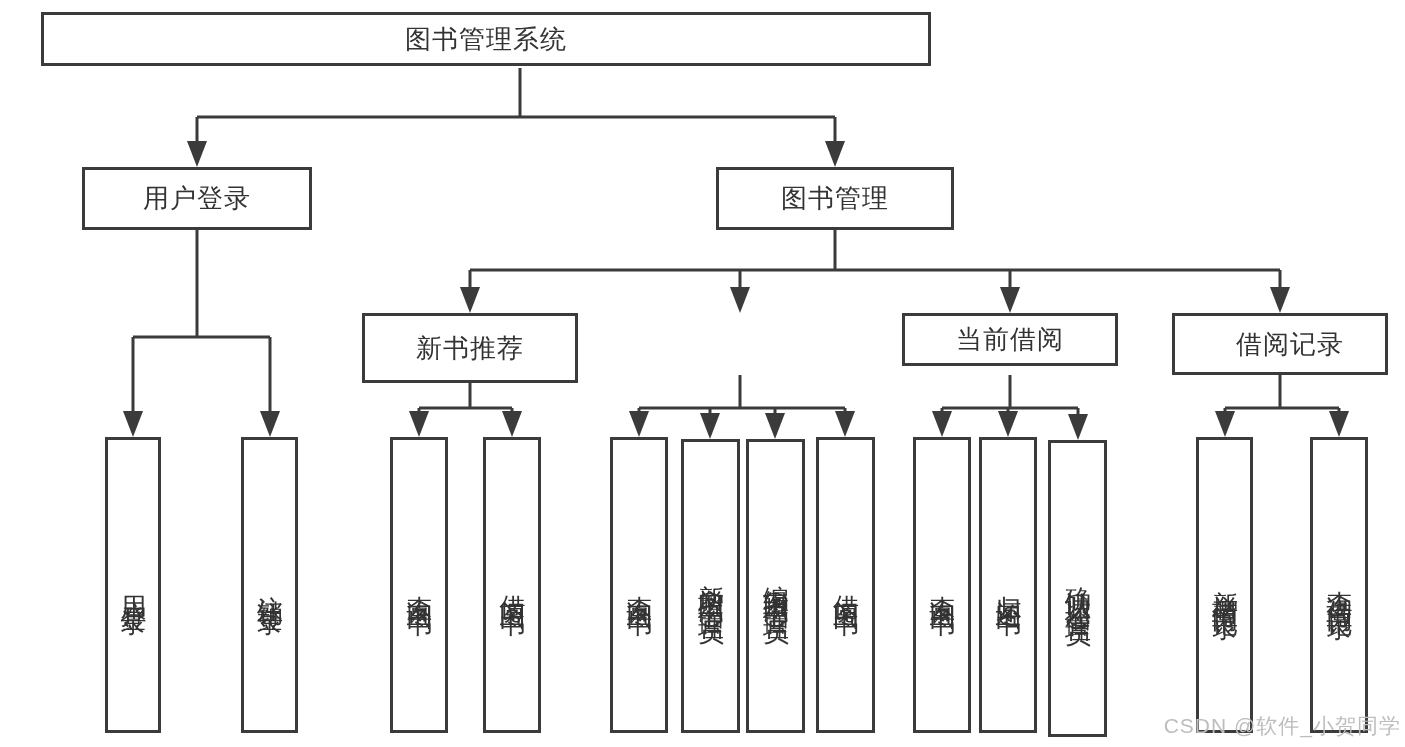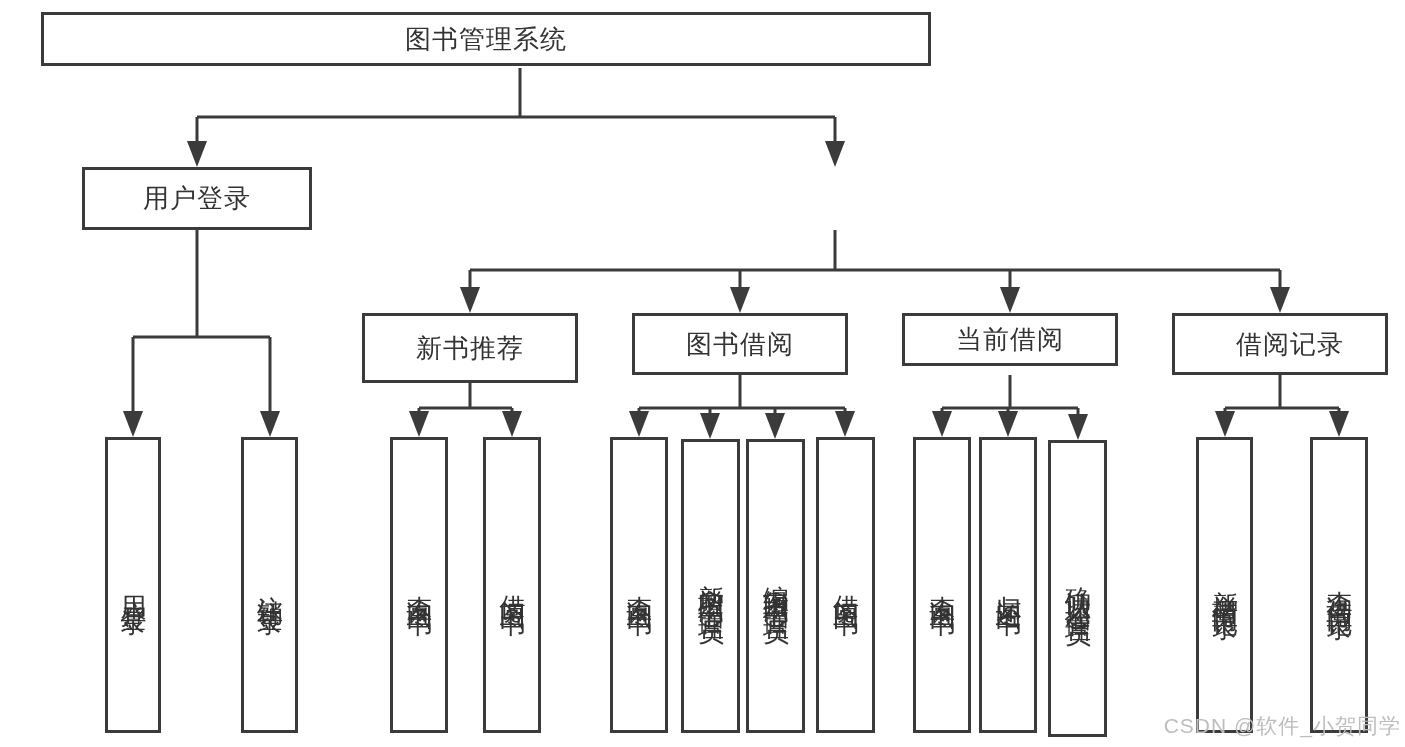--- a/index.html
+++ b/index.html
@@ -90,26 +90,26 @@
     <polygon points="1329,411 1349,411 1339,437"></polygon>
   </svg>
 
   <div class="node h" style="left:17px;top:12px;width:890px;height:54px;margin-left:24px;">
     <span>图书管理系统</span>
   </div>
 
   <div class="node h" style="left:82px;top:167px;width:230px;height:63px;">
     <span>用户登录</span>
   </div>
+  <div class="node h" style="left:716px;top:167px;width:238px;height:63px;">
+    <span>图书管理</span>
+  </div>
 
   <div class="node h" style="left:362px;top:313px;width:216px;height:70px;">
     <span>新书推荐</span>
-  </div>
-  <div class="node h" style="left:632px;top:313px;width:216px;height:62px;">
-    <span>图书借阅</span>
   </div>
   <div class="node h" style="left:902px;top:313px;width:216px;height:53px;">
     <span>当前借阅</span>
   </div>
   <div class="node h" style="left:1172px;top:313px;width:216px;height:62px;padding-left:20px;">
     <span>借阅记录</span>
   </div>
 
   <div class="node v" style="left:105px;top:437px;width:56px;height:296px;">
     <span>用户登录</span>

